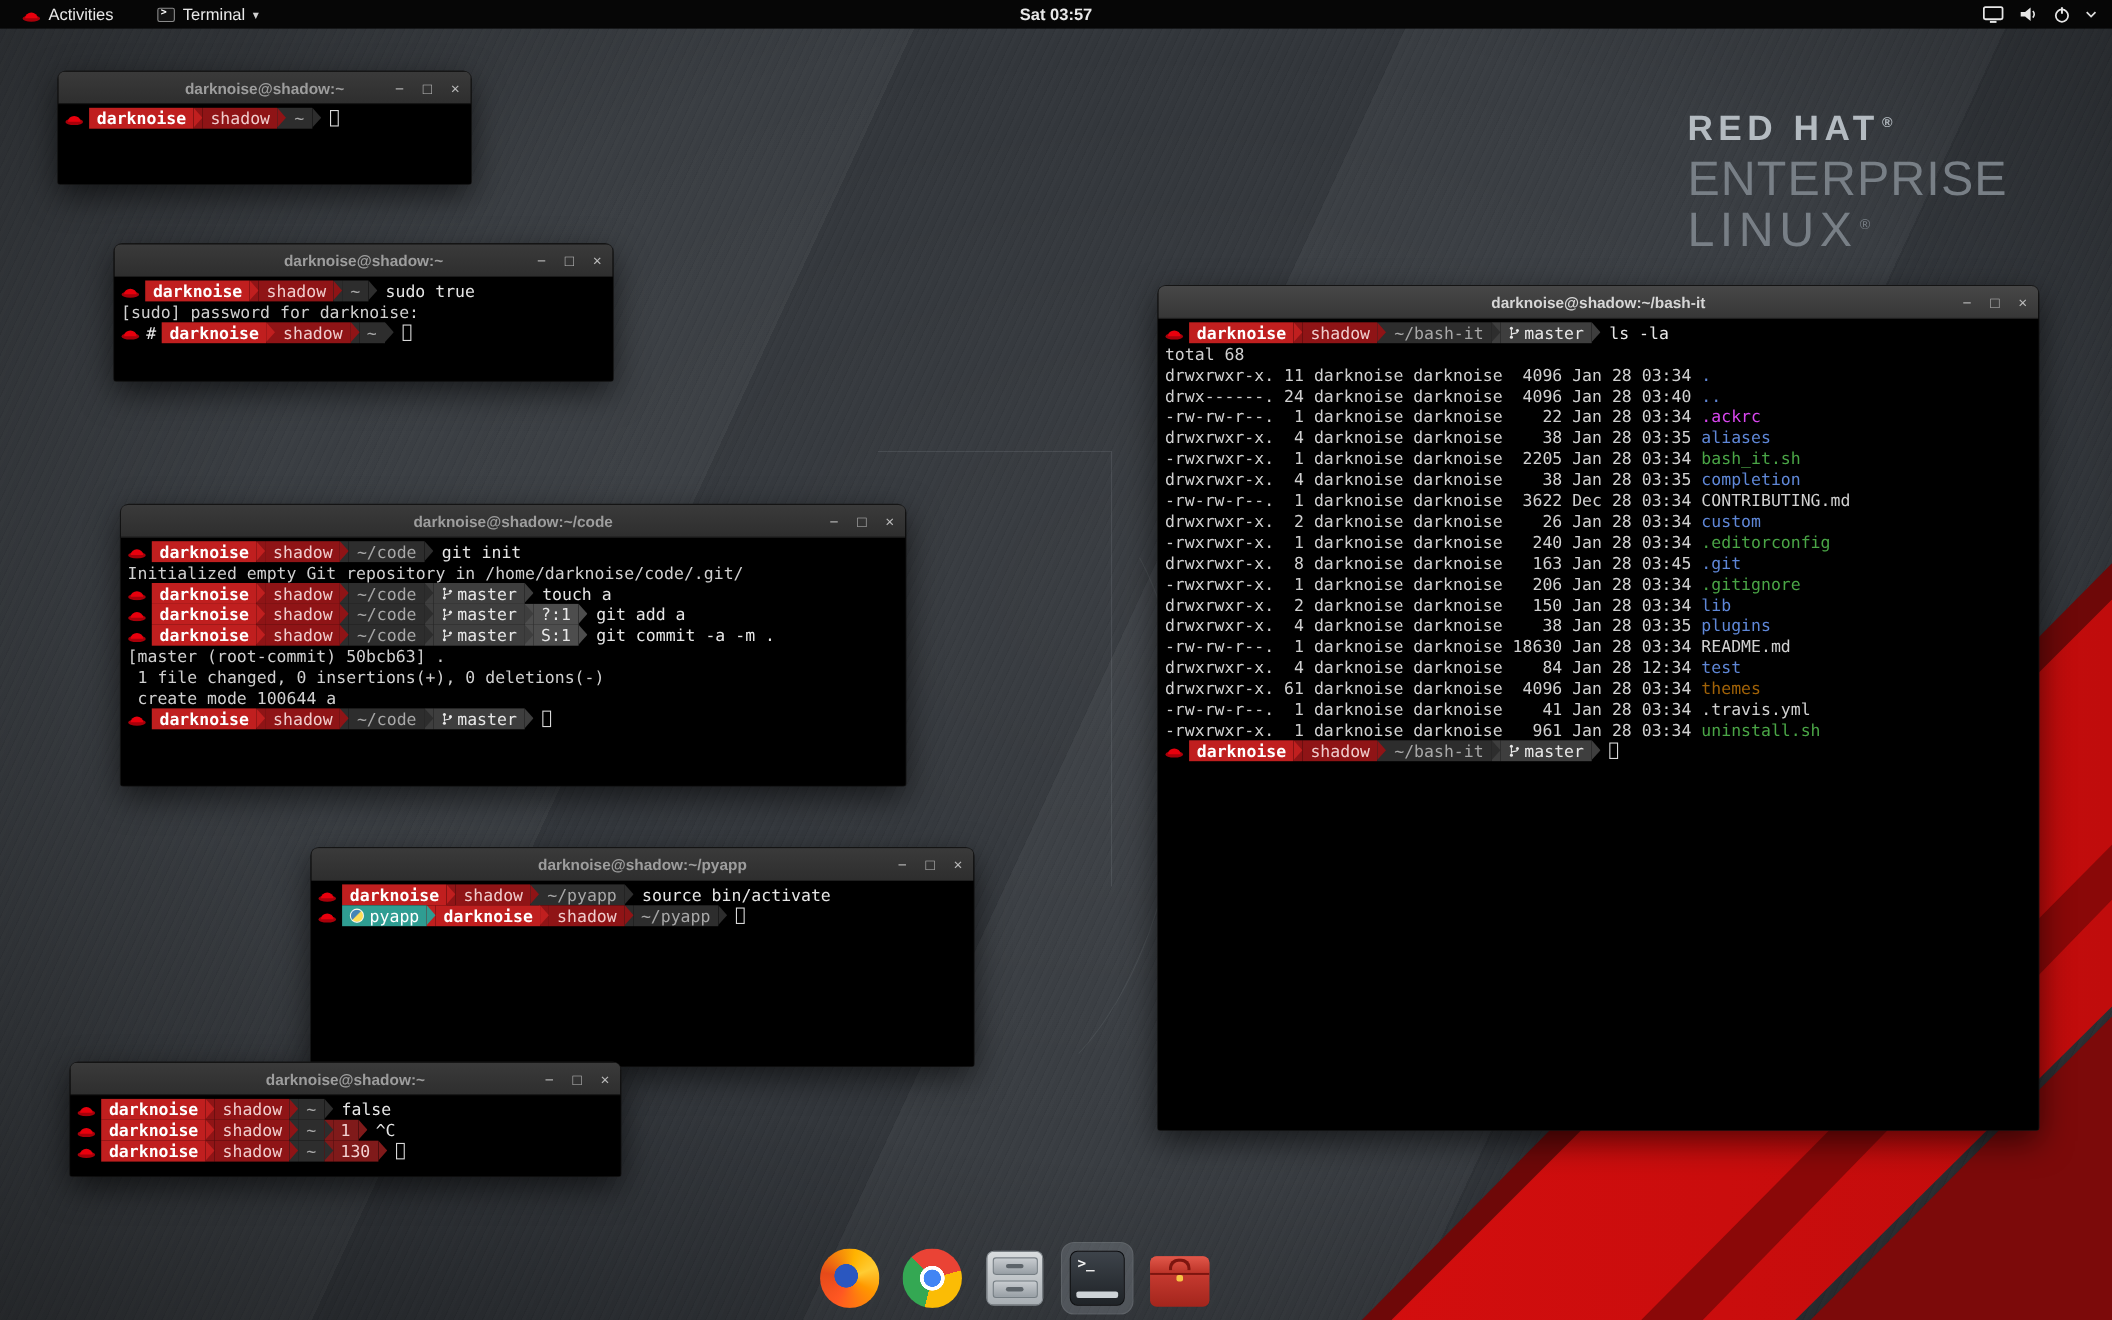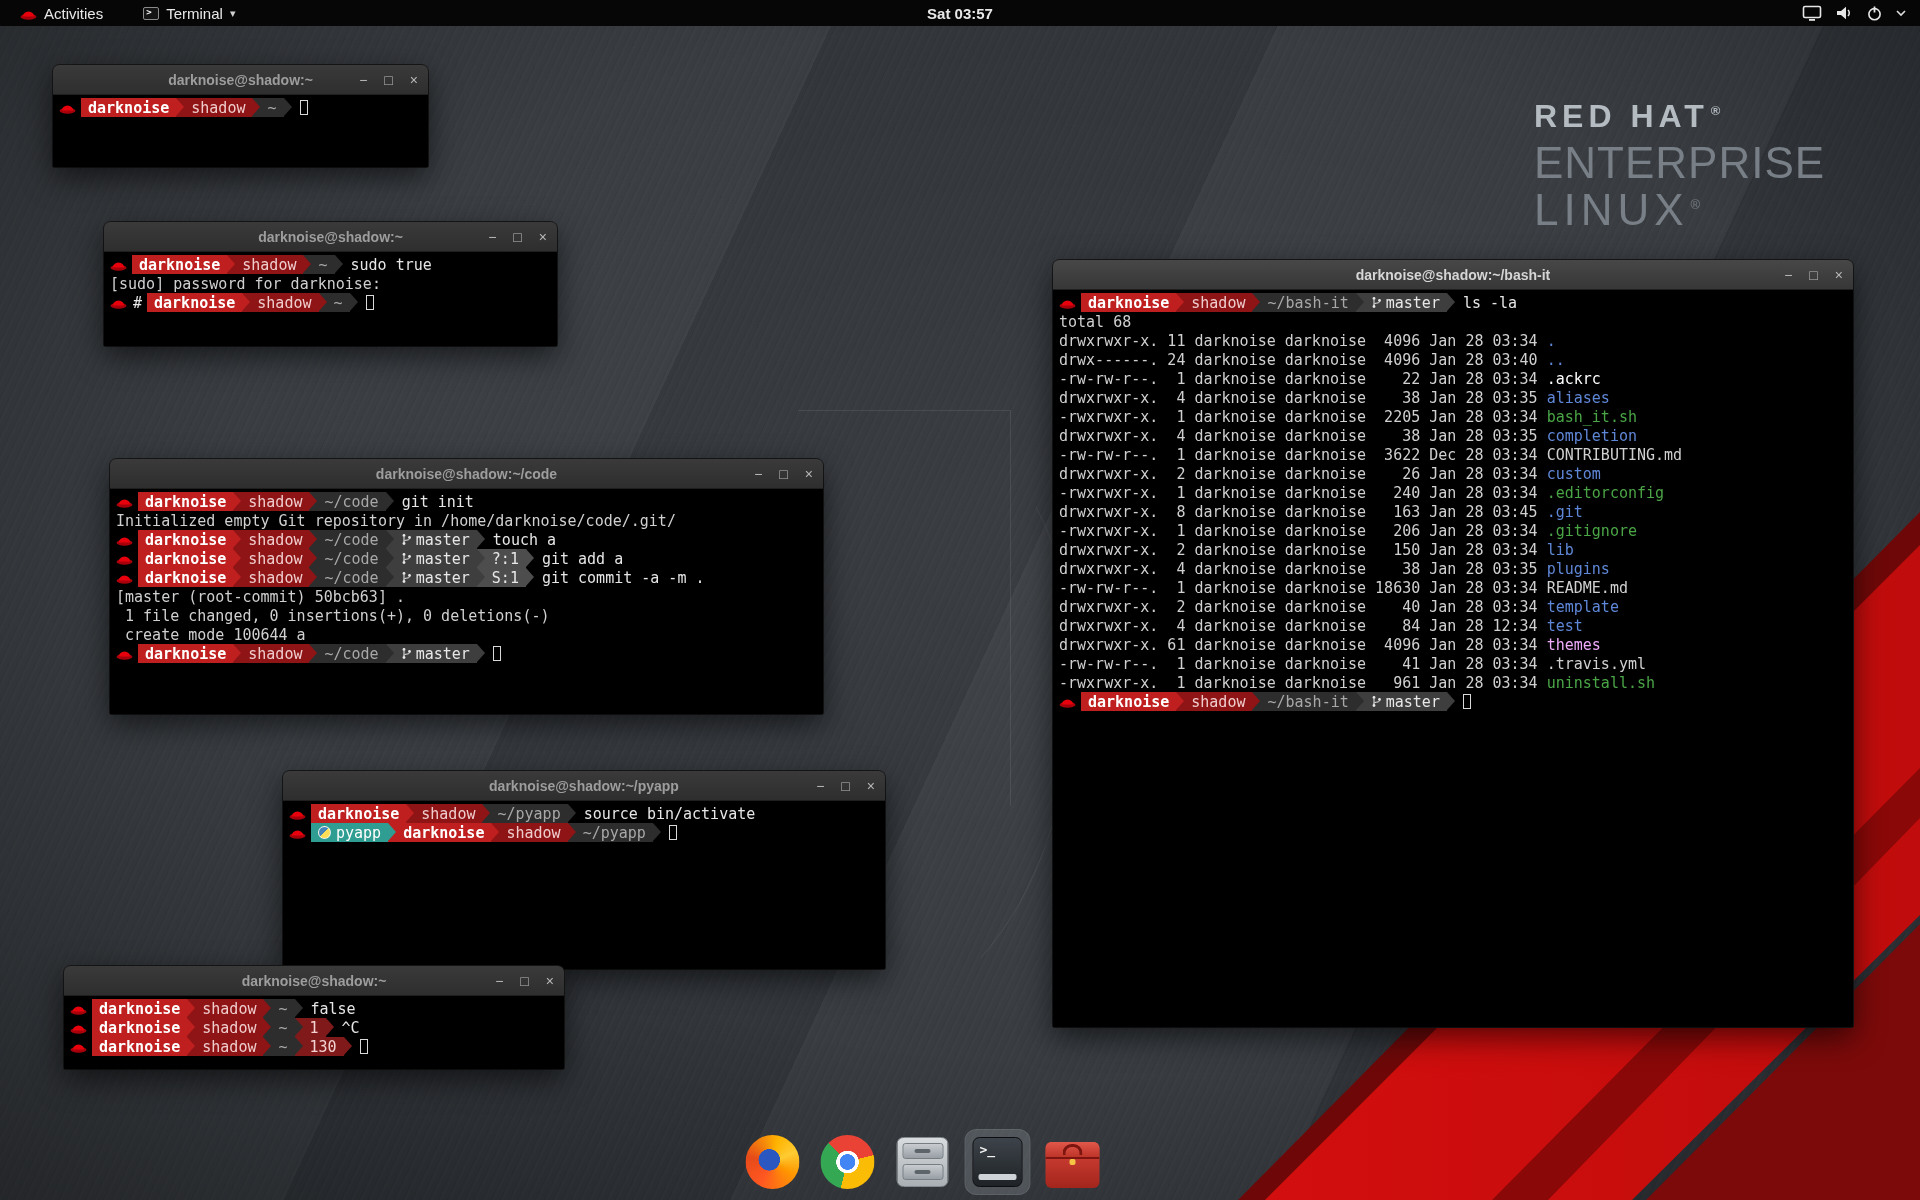--- a/index.html
+++ b/index.html
@@ -306,35 +306,34 @@
                 <path d="M2.8 9.6 a5.7 5.2 0 0 1 11.4 0 z" fill="#e8000d"></path>
               </svg></span><span class="pl-seg" style="background: rgb(192, 31, 31); color: rgb(255, 255, 255); font-weight: bold;"><span class="seg-text">darknoise</span></span><span class="pl-tri" style="background: rgb(143, 20, 22);"><span class="pl-tri-in" style="border-left-color: rgb(192, 31, 31);"></span></span><span class="pl-seg" style="background: rgb(143, 20, 22); color: rgb(240, 205, 205);"><span class="seg-text">shadow</span></span><span class="pl-tri" style="background: rgb(45, 45, 45);"><span class="pl-tri-in" style="border-left-color: rgb(143, 20, 22);"></span></span><span class="pl-seg" style="background: rgb(45, 45, 45); color: rgb(168, 168, 168);"><span class="seg-text">~/bash-it</span></span><span class="pl-tri" style="background: rgb(62, 62, 62);"><span class="pl-tri-in" style="border-left-color: rgb(45, 45, 45);"></span></span><span class="pl-seg" style="background: rgb(62, 62, 62); color: rgb(232, 232, 232);"><span class="git-ic"><svg width="11" height="13" viewBox="0 0 11 13">
                   <circle cx="3" cy="2.5" r="1.4" fill="#e8e8e8"></circle>
                   <circle cx="3" cy="10.5" r="1.4" fill="#e8e8e8"></circle>
                   <circle cx="8.5" cy="4.5" r="1.4" fill="#e8e8e8"></circle>
                   <path d="M3 4 v5 M3 8.5 C3 6.2 8.5 8 8.5 5.8" stroke="#e8e8e8" stroke-width="1" fill="none"></path>
                 </svg></span><span class="seg-text">master</span></span><span class="pl-tri" style="background: transparent;"><span class="pl-tri-in" style="border-left-color: rgb(62, 62, 62);"></span></span><span class="cmd">ls -la</span></div>
           <div class="line"><span class="out-span" style="color: rgb(208, 208, 208);">total 68</span></div>
           <div class="line"><span class="out-span" style="color: rgb(208, 208, 208);">drwxrwxr-x. 11 darknoise darknoise  4096 Jan 28 03:34 </span><span class="out-span" style="color: rgb(95, 135, 215);">.</span></div>
           <div class="line"><span class="out-span" style="color: rgb(208, 208, 208);">drwx------. 24 darknoise darknoise  4096 Jan 28 03:40 </span><span class="out-span" style="color: rgb(95, 135, 215);">..</span></div>
-          <div class="line"><span class="out-span" style="color: rgb(208, 208, 208);">-rw-rw-r--.  1 darknoise darknoise    22 Jan 28 03:34 </span><span class="out-span" style="color: #ffffff;">.ackrc</span></div>
+          <div class="line"><span class="out-span" style="color: rgb(208, 208, 208);">-rw-rw-r--.  1 darknoise darknoise    22 Jan 28 03:34 </span><span class="out-span" style="color: #d946ef;">.ackrc</span></div>
           <div class="line"><span class="out-span" style="color: rgb(208, 208, 208);">drwxrwxr-x.  4 darknoise darknoise    38 Jan 28 03:35 </span><span class="out-span" style="color: rgb(95, 135, 215);">aliases</span></div>
           <div class="line"><span class="out-span" style="color: rgb(208, 208, 208);">-rwxrwxr-x.  1 darknoise darknoise  2205 Jan 28 03:34 </span><span class="out-span" style="color: rgb(74, 165, 70);">bash_it.sh</span></div>
           <div class="line"><span class="out-span" style="color: rgb(208, 208, 208);">drwxrwxr-x.  4 darknoise darknoise    38 Jan 28 03:35 </span><span class="out-span" style="color: rgb(95, 135, 215);">completion</span></div>
           <div class="line"><span class="out-span" style="color: rgb(208, 208, 208);">-rw-rw-r--.  1 darknoise darknoise  3622 Dec 28 03:34 </span><span class="out-span" style="color: rgb(208, 208, 208);">CONTRIBUTING.md</span></div>
           <div class="line"><span class="out-span" style="color: rgb(208, 208, 208);">drwxrwxr-x.  2 darknoise darknoise    26 Jan 28 03:34 </span><span class="out-span" style="color: rgb(95, 135, 215);">custom</span></div>
           <div class="line"><span class="out-span" style="color: rgb(208, 208, 208);">-rwxrwxr-x.  1 darknoise darknoise   240 Jan 28 03:34 </span><span class="out-span" style="color: rgb(74, 165, 70);">.editorconfig</span></div>
           <div class="line"><span class="out-span" style="color: rgb(208, 208, 208);">drwxrwxr-x.  8 darknoise darknoise   163 Jan 28 03:45 </span><span class="out-span" style="color: rgb(95, 135, 215);">.git</span></div>
           <div class="line"><span class="out-span" style="color: rgb(208, 208, 208);">-rwxrwxr-x.  1 darknoise darknoise   206 Jan 28 03:34 </span><span class="out-span" style="color: rgb(74, 165, 70);">.gitignore</span></div>
           <div class="line"><span class="out-span" style="color: rgb(208, 208, 208);">drwxrwxr-x.  2 darknoise darknoise   150 Jan 28 03:34 </span><span class="out-span" style="color: rgb(95, 135, 215);">lib</span></div>
           <div class="line"><span class="out-span" style="color: rgb(208, 208, 208);">drwxrwxr-x.  4 darknoise darknoise    38 Jan 28 03:35 </span><span class="out-span" style="color: rgb(95, 135, 215);">plugins</span></div>
           <div class="line"><span class="out-span" style="color: rgb(208, 208, 208);">-rw-rw-r--.  1 darknoise darknoise 18630 Jan 28 03:34 </span><span class="out-span" style="color: rgb(208, 208, 208);">README.md</span></div>
-          <div class="line"><span class="out-span" style="color: rgb(208, 208, 208);">drwxrwxr-x.  2 darknoise darknoise    40 Jan 28 03:34 </span><span class="out-span" style="color: rgb(95, 135, 215);">template</span></div>
           <div class="line"><span class="out-span" style="color: rgb(208, 208, 208);">drwxrwxr-x.  4 darknoise darknoise    84 Jan 28 12:34 </span><span class="out-span" style="color: rgb(95, 135, 215);">test</span></div>
-          <div class="line"><span class="out-span" style="color: rgb(208, 208, 208);">drwxrwxr-x. 61 darknoise darknoise  4096 Jan 28 03:34 </span><span class="out-span" style="color: #f0abfc;">themes</span></div>
+          <div class="line"><span class="out-span" style="color: rgb(208, 208, 208);">drwxrwxr-x. 61 darknoise darknoise  4096 Jan 28 03:34 </span><span class="out-span" style="color: #a16207;">themes</span></div>
           <div class="line"><span class="out-span" style="color: rgb(208, 208, 208);">-rw-rw-r--.  1 darknoise darknoise    41 Jan 28 03:34 </span><span class="out-span" style="color: rgb(208, 208, 208);">.travis.yml</span></div>
           <div class="line"><span class="out-span" style="color: rgb(208, 208, 208);">-rwxrwxr-x.  1 darknoise darknoise   961 Jan 28 03:34 </span><span class="out-span" style="color: rgb(74, 165, 70);">uninstall.sh</span></div>
           <div class="line"><span class="hat"><svg width="17" height="13" viewBox="0 0 17 13">
                 <ellipse cx="8.5" cy="9.8" rx="8" ry="2.9" fill="#a8000a"></ellipse>
                 <path d="M2.8 9.6 a5.7 5.2 0 0 1 11.4 0 z" fill="#e8000d"></path>
               </svg></span><span class="pl-seg" style="background: rgb(192, 31, 31); color: rgb(255, 255, 255); font-weight: bold;"><span class="seg-text">darknoise</span></span><span class="pl-tri" style="background: rgb(143, 20, 22);"><span class="pl-tri-in" style="border-left-color: rgb(192, 31, 31);"></span></span><span class="pl-seg" style="background: rgb(143, 20, 22); color: rgb(240, 205, 205);"><span class="seg-text">shadow</span></span><span class="pl-tri" style="background: rgb(45, 45, 45);"><span class="pl-tri-in" style="border-left-color: rgb(143, 20, 22);"></span></span><span class="pl-seg" style="background: rgb(45, 45, 45); color: rgb(168, 168, 168);"><span class="seg-text">~/bash-it</span></span><span class="pl-tri" style="background: rgb(62, 62, 62);"><span class="pl-tri-in" style="border-left-color: rgb(45, 45, 45);"></span></span><span class="pl-seg" style="background: rgb(62, 62, 62); color: rgb(232, 232, 232);"><span class="git-ic"><svg width="11" height="13" viewBox="0 0 11 13">
                   <circle cx="3" cy="2.5" r="1.4" fill="#e8e8e8"></circle>
                   <circle cx="3" cy="10.5" r="1.4" fill="#e8e8e8"></circle>
                   <circle cx="8.5" cy="4.5" r="1.4" fill="#e8e8e8"></circle>
                   <path d="M3 4 v5 M3 8.5 C3 6.2 8.5 8 8.5 5.8" stroke="#e8e8e8" stroke-width="1" fill="none"></path>

